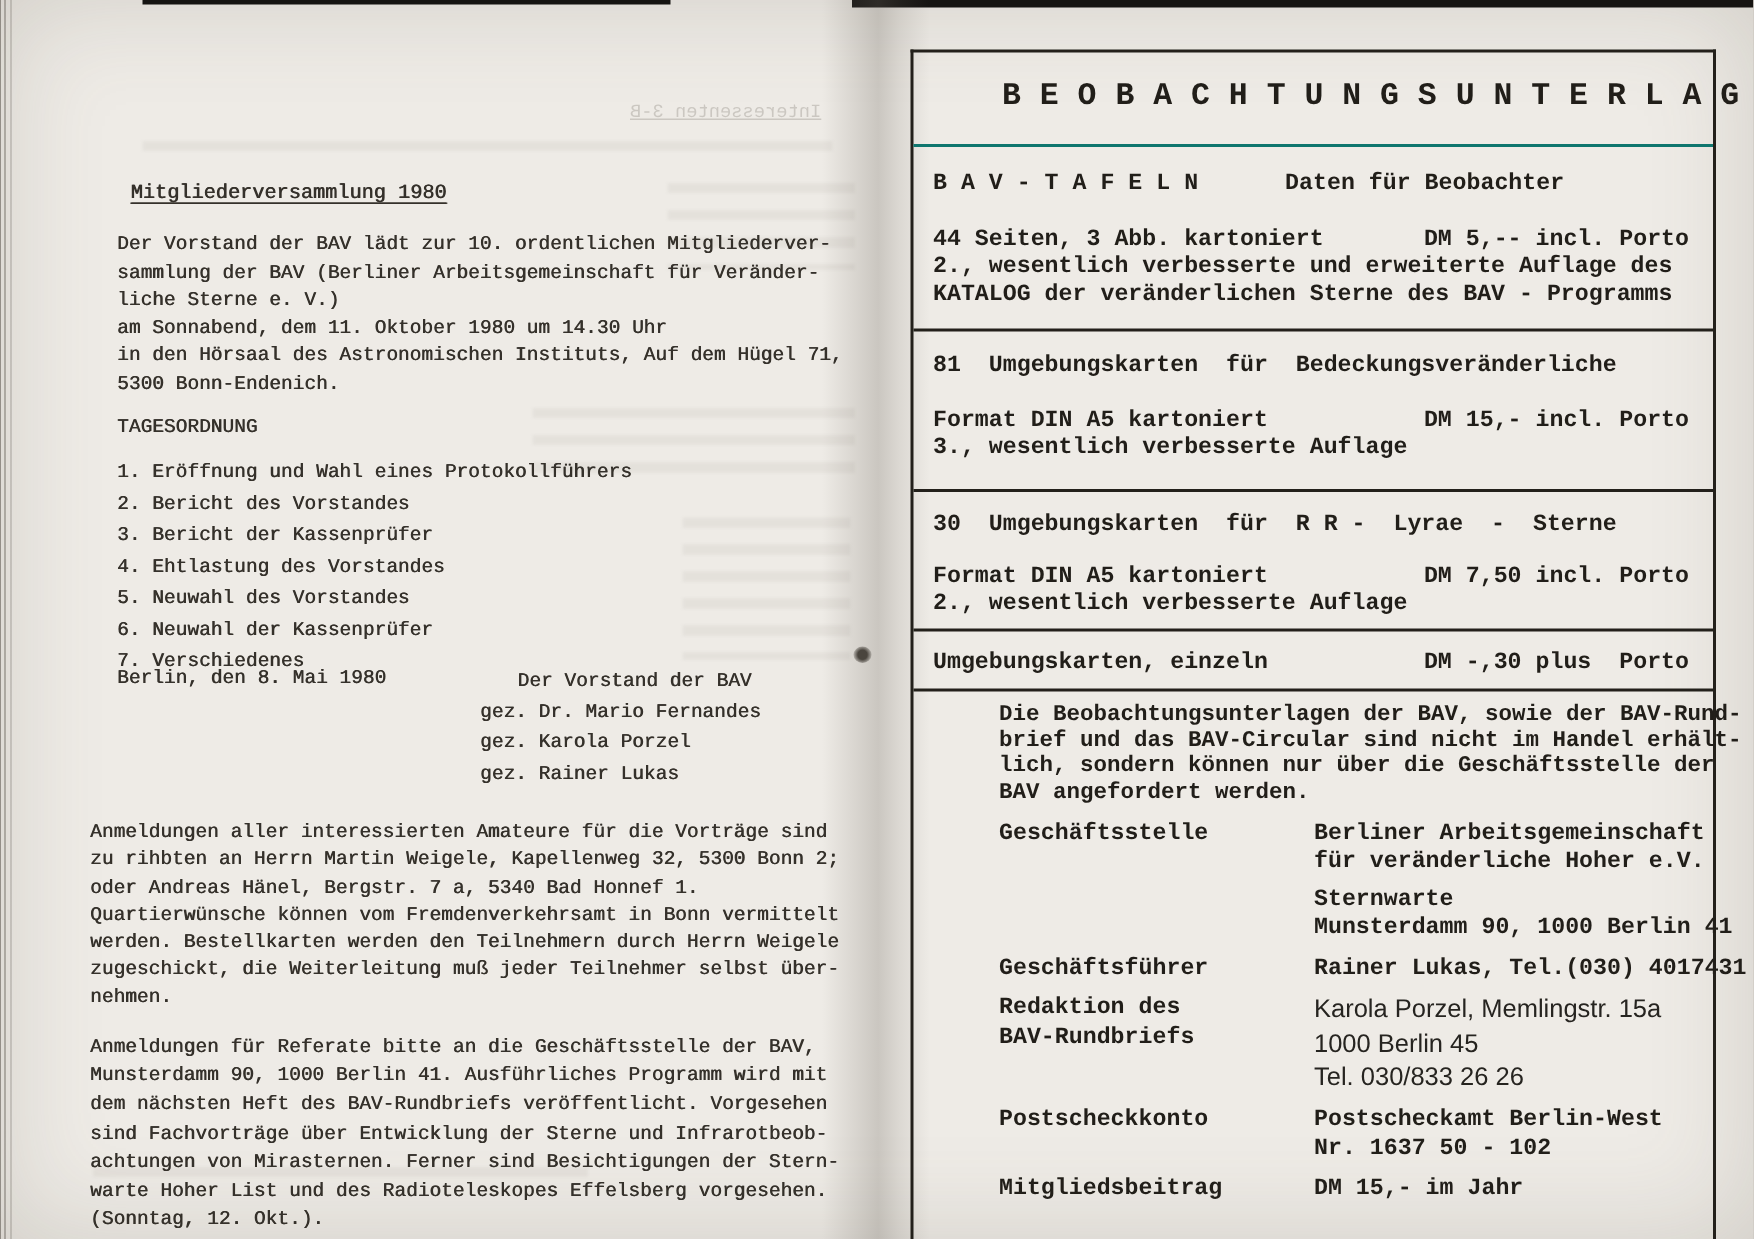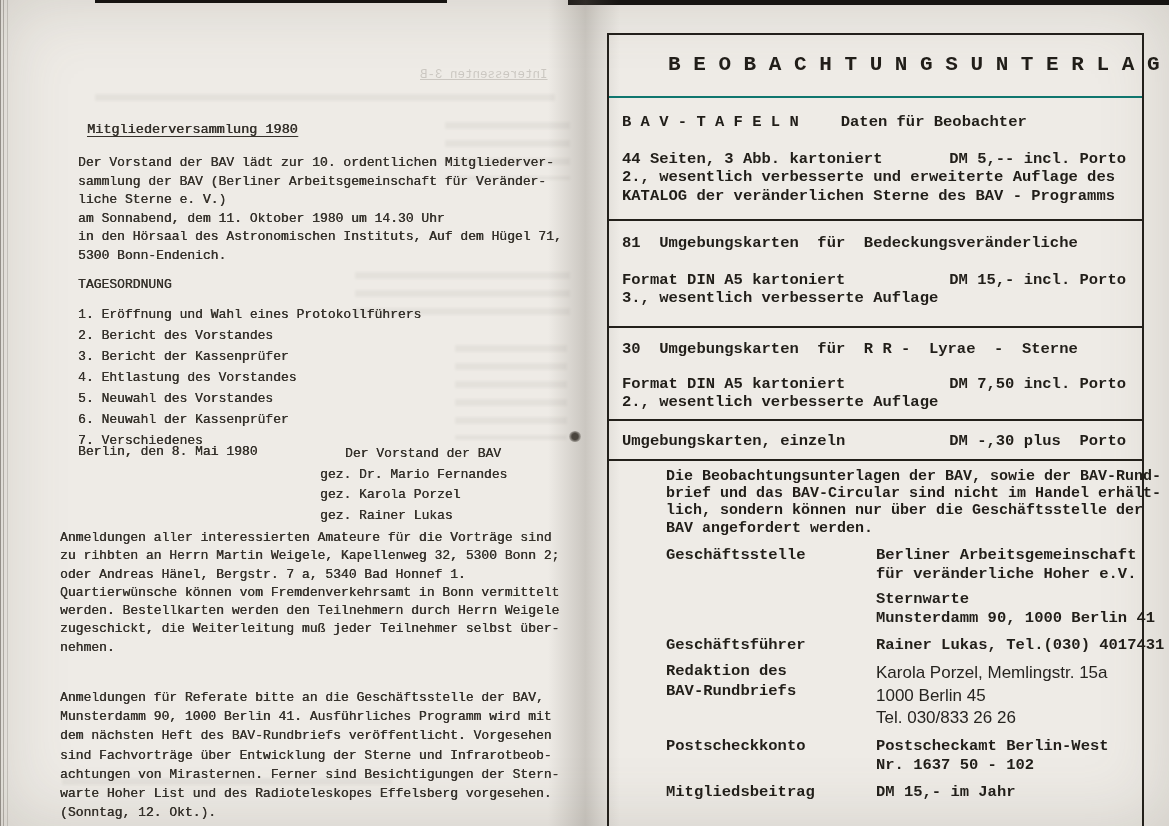--- a/index.html
+++ b/index.html
@@ -59,40 +59,40 @@
   }
   .lp-intro{position:absolute;left:78px;top:154px;}
   .lp-intro .ln{line-height:18.6px;}
   .lp-agenda-head{position:absolute;left:78px;top:277px;}
   .lp-agenda{position:absolute;left:78px;top:304px;}
   .lp-agenda .ln{line-height:21px;}
   .lp-dateline{position:absolute;left:78px;top:444px;}
   .lp-sig{position:absolute;left:320px;top:444px;}
   .lp-sig .ln{line-height:20.5px;}
   .lp-sig .ln:first-child{padding-left:25px;}
-  .lp-para1{position:absolute;left:60px;top:529px;}
+  .lp-para1{position:absolute;left:60px;top:546px;}
   .lp-para1 .ln{line-height:18.3px;}
   .lp-para2{position:absolute;left:60px;top:688px;}
   .lp-para2 .ln{line-height:19.2px;}
   
   .box{
     position:absolute;left:607px;top:33px;width:537px;height:900px;
     border:2px solid #23201b;border-bottom:none;
     box-sizing:border-box;
     color:#211e19;font-weight:700;
   }
   .box .ln, .box span{white-space:pre;}
   .box-title{
     padding:18px 0 20px 59px;border-bottom:2px solid #0f766e;
     font-size:21px;
   }
   .sec{border-bottom:2px solid #23201b;padding:15px 16px 14px 13px;font-size:15.5px;}
   .sec .ln{line-height:18.5px;}
   .sec-head{display:flex;}
-  .sec-head .h2{margin-left:30px;padding-left:12px;}
+  .sec-head .h2{margin-left:46px;padding-left:12px;}
   .prow{display:flex;justify-content:space-between;}
   .sec1 .prow{margin-top:19px;}
   .sec2{padding:13px 16px 18px 13px;}
   .sec2 .prow{margin-top:19px;}
   .sec3{padding:12px 16px 8px 13px;}
   .sec3 .prow{margin-top:17px;}
   .sec4{padding:11px 16px 9px 13px;}
   .box-bottom{padding:7px 14px 0 13px;margin-left:44px;}
   .notice .ln{font-size:15px;line-height:17.2px;}
   .contacts{margin-top:9px;font-size:15.5px;}

